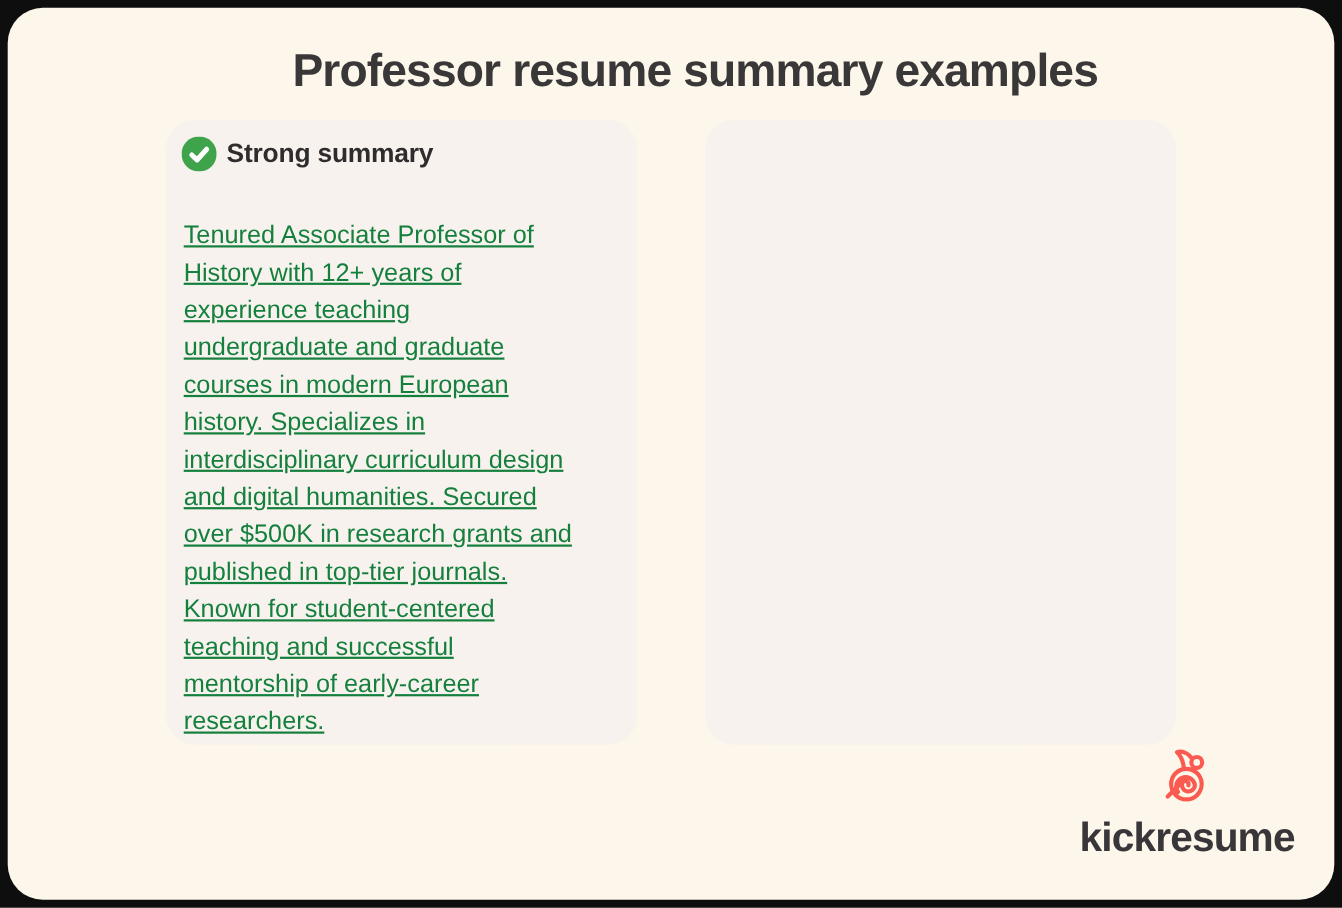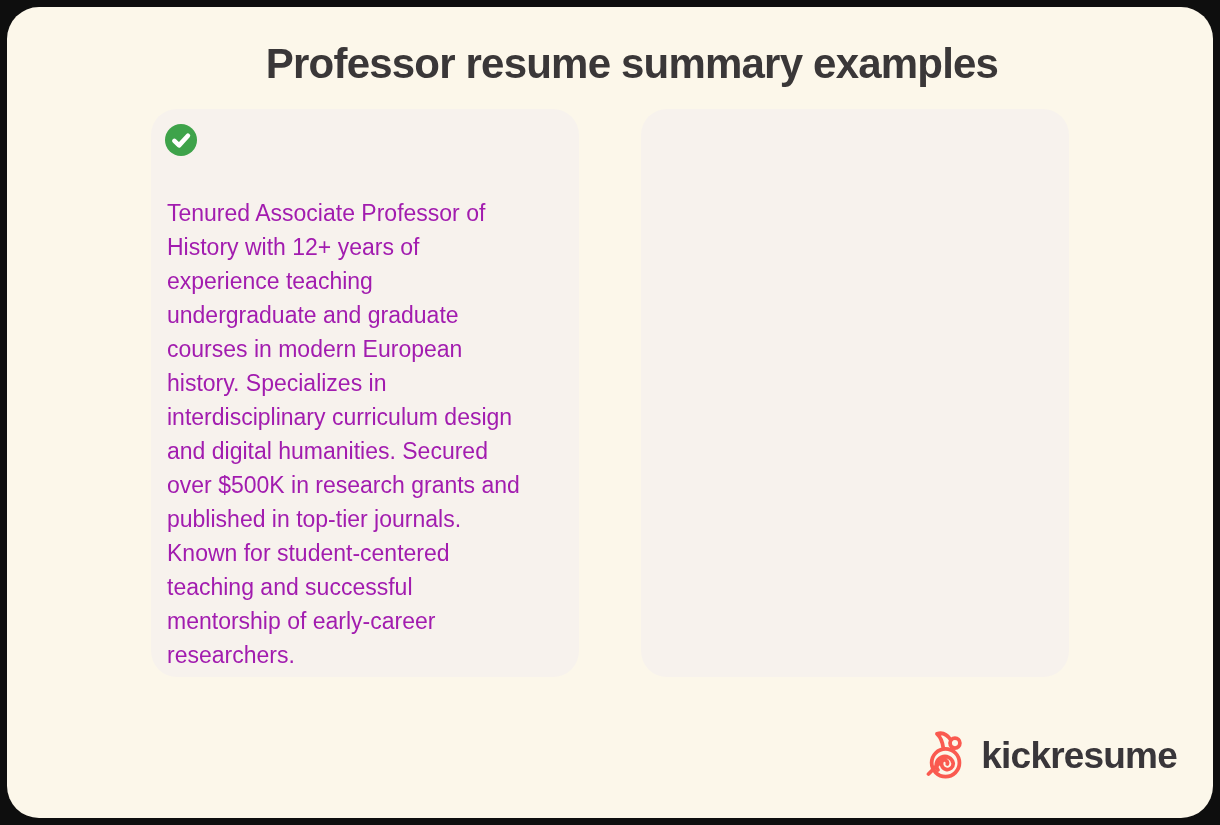--- a/index.html
+++ b/index.html
@@ -53,31 +53,33 @@
   .card-label {
     font-size: 24px;
     font-weight: 700;
     color: #2f2c2d;
     letter-spacing: -0.2px;
   }
   .card-text {
     margin: 0 0 0 2px;
     font-size: 23px;
     line-height: 34px;
-    color: #a21caf;
+    color: #15803d;
     white-space: pre-line;
+    text-decoration: underline;
   }
   .logo {
     position: absolute;
     right: 36px;
     bottom: 34px;
     display: flex;
     align-items: center;
     gap: 9px;
     cursor: pointer;
+    flex-direction: column;
   }
   .logo-text {
     font-size: 37px;
     font-weight: 700;
     letter-spacing: -0.8px;
     color: #39363a;
     line-height: 1;
     padding-bottom: 4px;
   }
 </style>
@@ -91,20 +93,21 @@
   <div class="cards">
 
     <div class="card">
       <div class="card-header">
         <span class="badge">
           <svg width="32" height="32" viewBox="0 0 32 32">
             <circle cx="16" cy="16" r="16" fill="#3ea34a"></circle>
             <path d="M9.4 16.9 L14.1 21.4 L22.9 11.7" fill="none" stroke="#ffffff" stroke-width="4.6" stroke-linecap="round" stroke-linejoin="round"></path>
           </svg>
         </span>
+        <span class="card-label">Strong summary</span>
       </div>
       <p class="card-text">Tenured Associate Professor of
 History with 12+ years of
 experience teaching
 undergraduate and graduate
 courses in modern European
 history. Specializes in
 interdisciplinary curriculum design
 and digital humanities. Secured
 over $500K in research grants and

